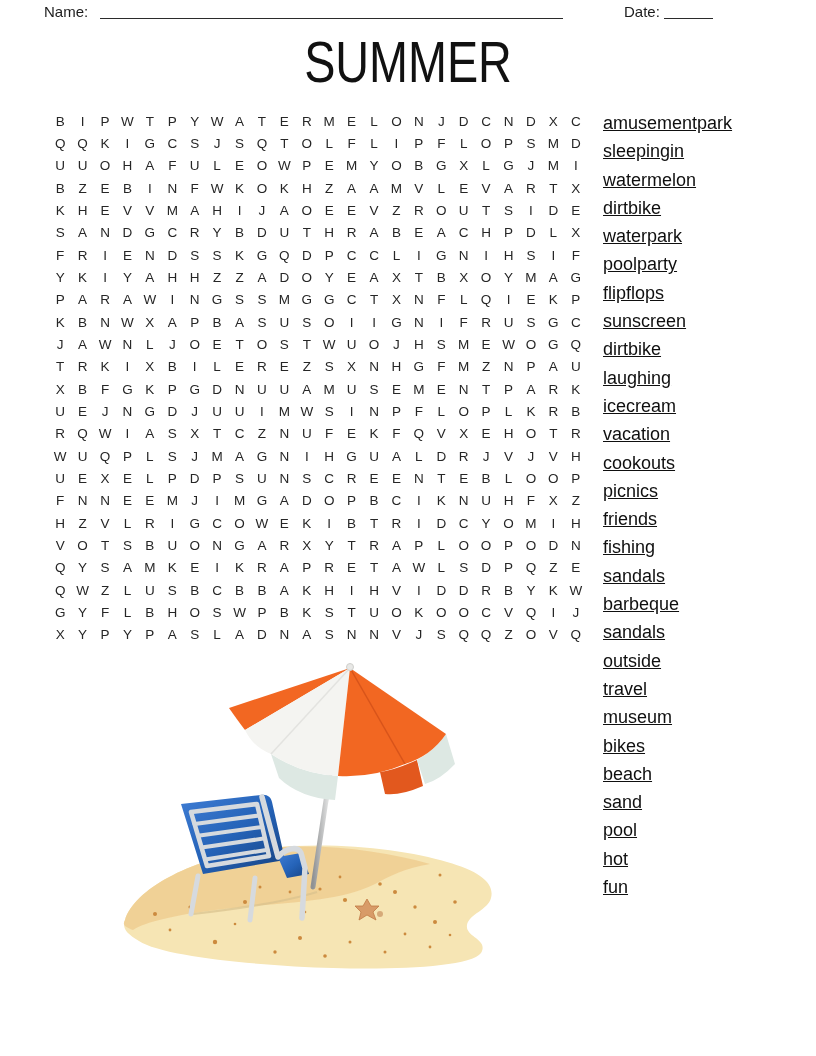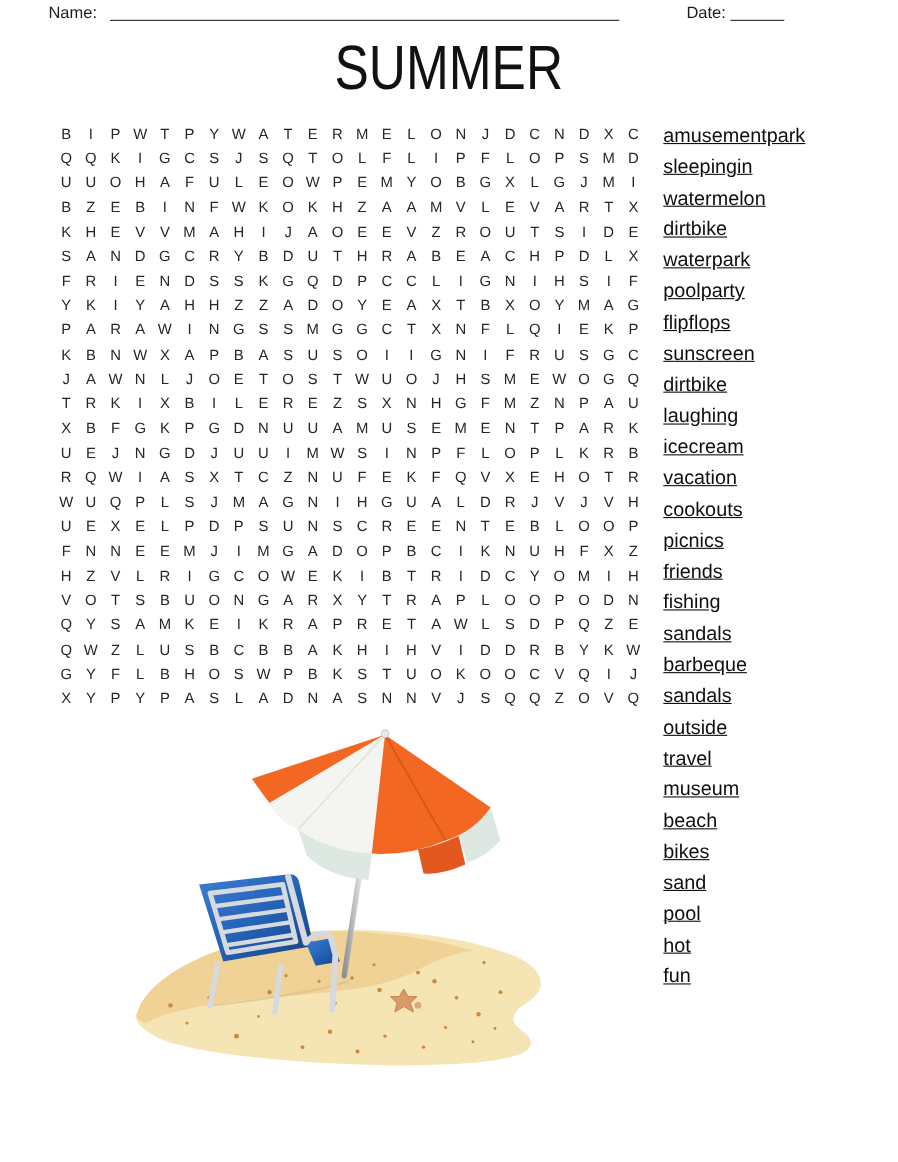--- a/index.html
+++ b/index.html
@@ -644,22 +644,22 @@
       <li>cookouts</li>
       <li>picnics</li>
       <li>friends</li>
       <li>fishing</li>
       <li>sandals</li>
       <li>barbeque</li>
       <li>sandals</li>
       <li>outside</li>
       <li>travel</li>
       <li>museum</li>
+      <li>bikes</li>
       <li>beach</li>
-      <li>bikes</li>
       <li>sand</li>
       <li>pool</li>
       <li>hot</li>
       <li>fun</li>
     </ul>
 
   <svg class="scene" viewBox="0 0 420 335" role="img" aria-label="Beach chair and orange-and-white striped umbrella on a patch of sand with a starfish">
 
     <defs>
       <linearGradient id="poleGrad" x1="0" y1="0" x2="1" y2="0">

